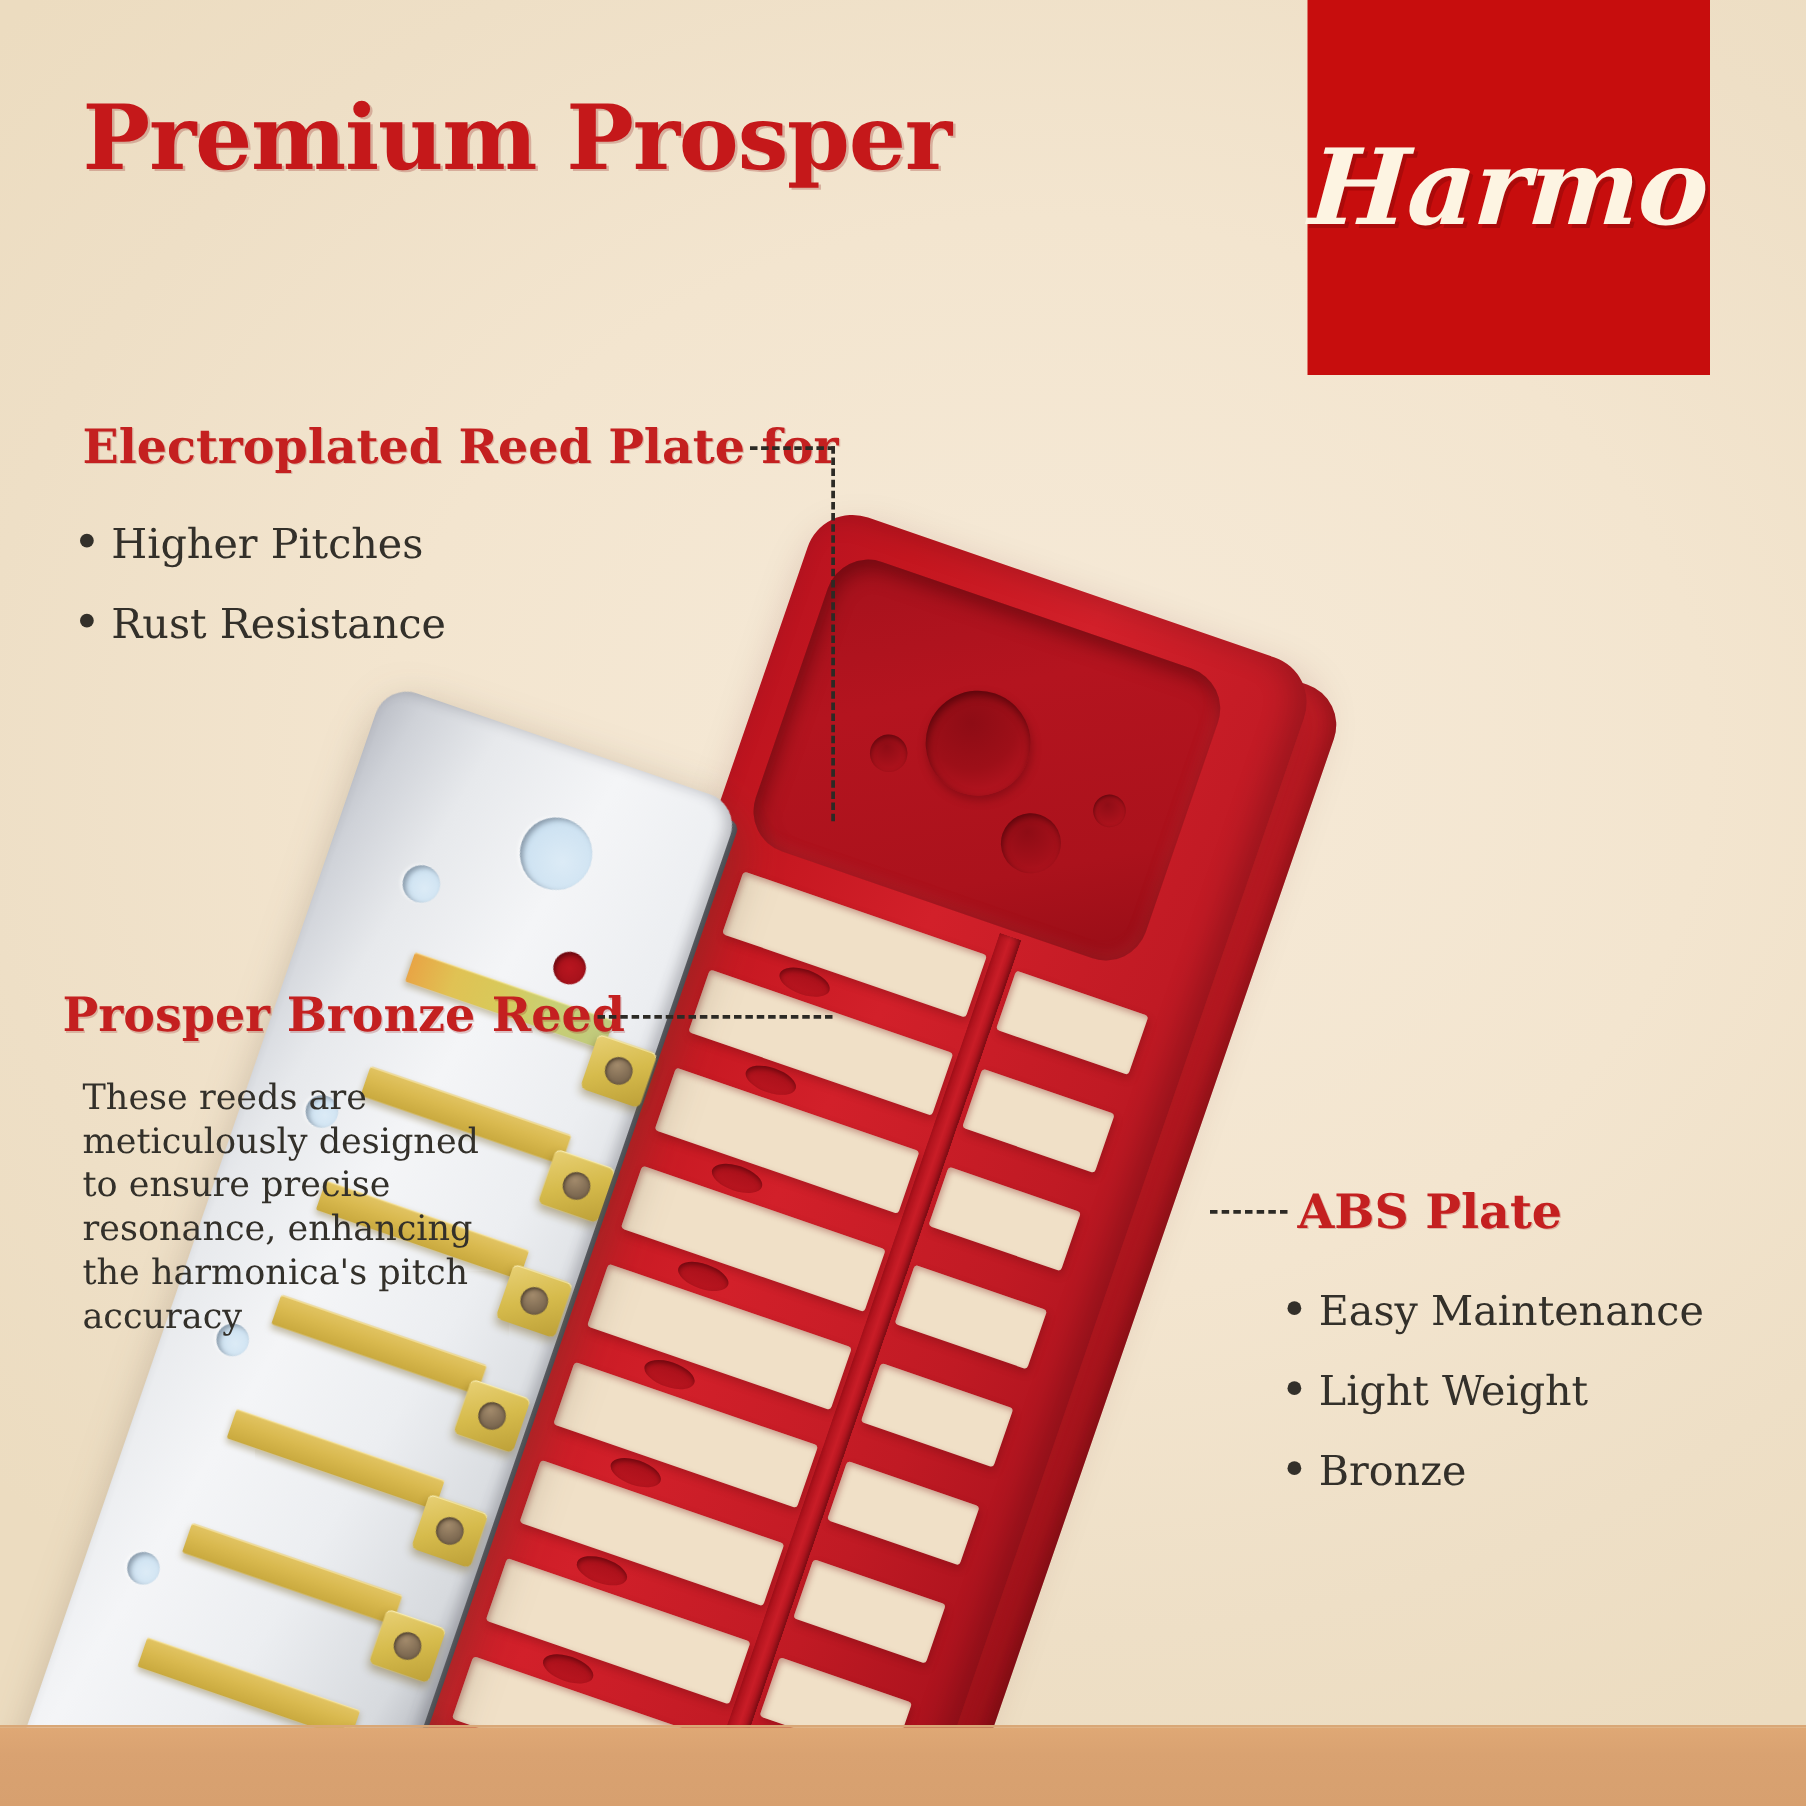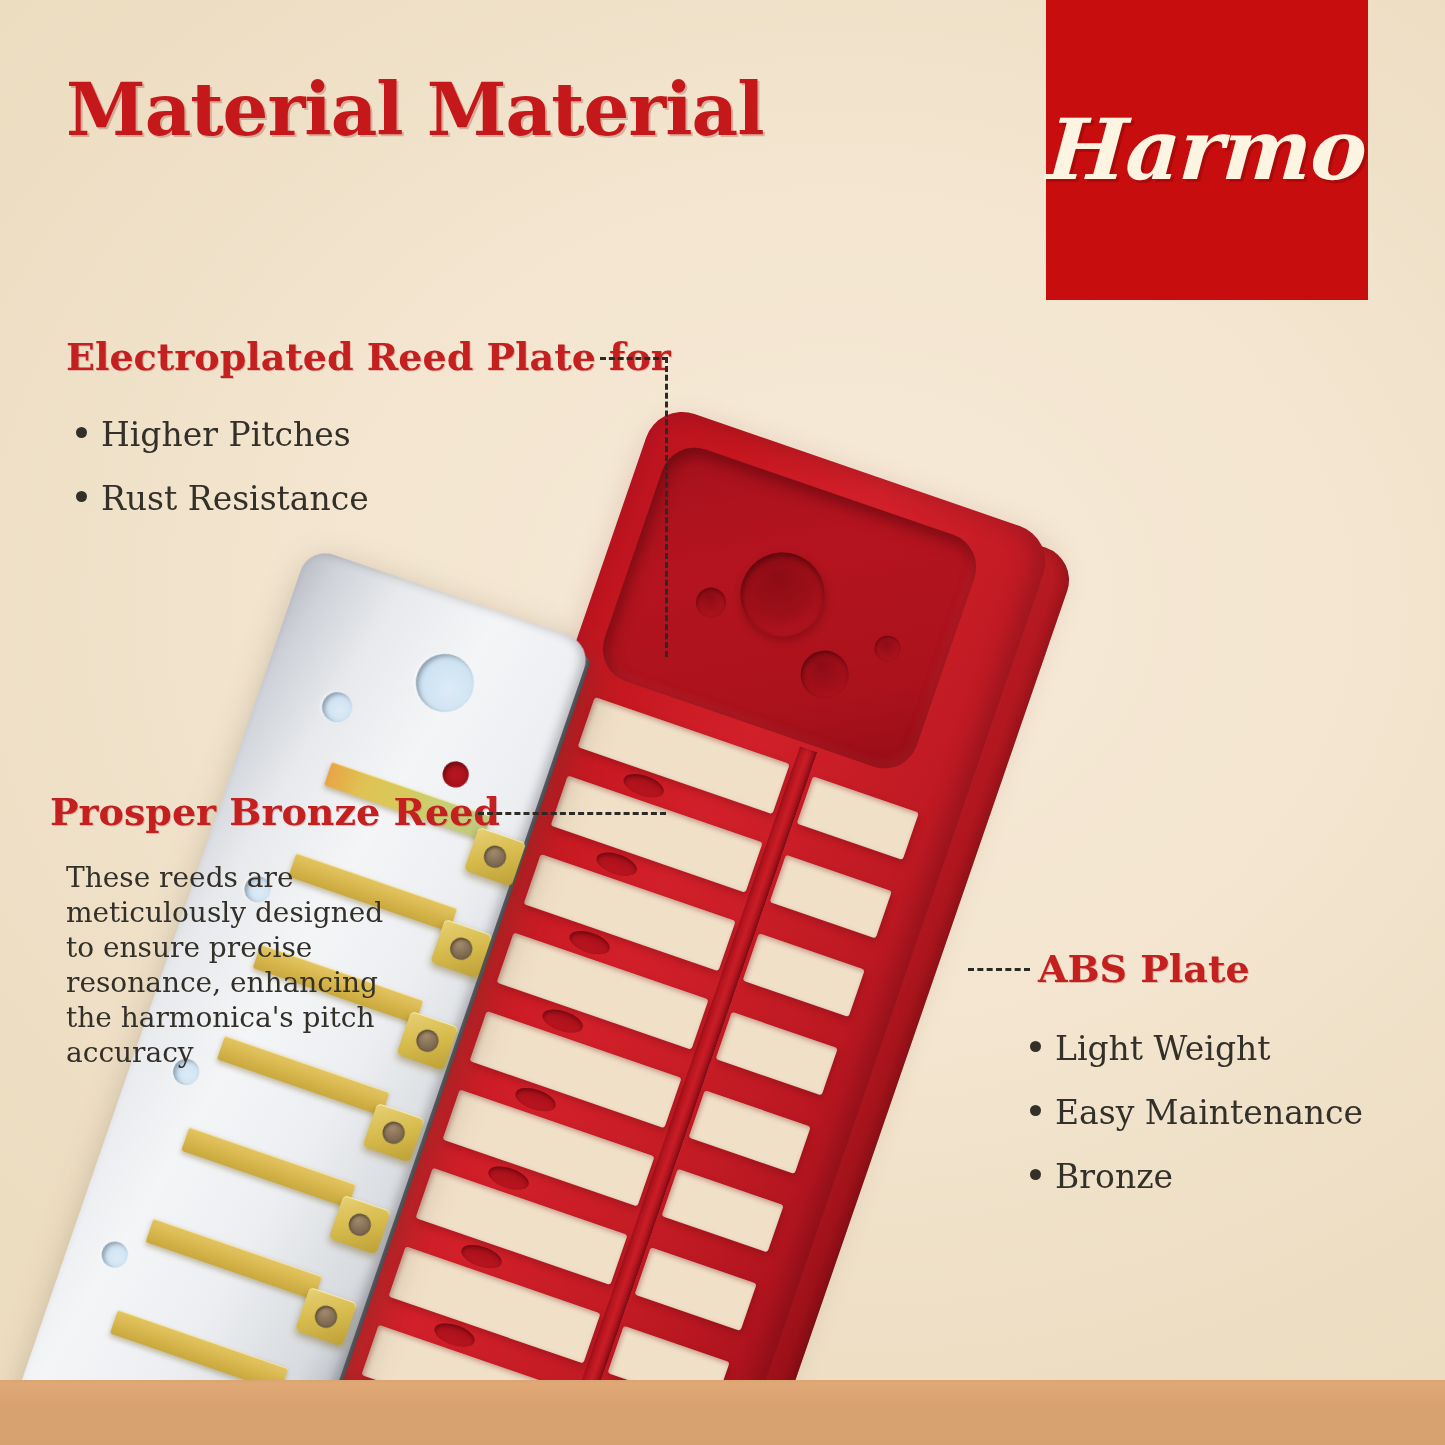--- a/index.html
+++ b/index.html
@@ -280,29 +280,29 @@
           <div class="reed" style="left: 68px; top: 784px; width: 180px;"></div>
           <div class="rivet" style="left: 240px; top: 798px;">
             <i></i>
           </div>
           <div class="reed" style="left: 64px; top: 882px; width: 182px;"></div>
           <div class="hole blue" style="left: 26px; top: 916px; width: 26px; height: 26px;"></div>
         </div>
     </div>
   </div>
 
-  <div class="page-title">Material Material</div>
+  <div class="page-title">Premium Prosper</div>
 
   <div class="logo-box">
     <span class="logo-word">Harmo</span>
   </div>
 
   <div class="section-head" style="left:66px;top:338px;">Electroplated Reed Plate for</div>
 
-  <div class="bullets" style="left:76px;top:418px;text-align:center;">
+  <div class="bullets" style="left:64px;top:418px;text-align:center;">
     <div class="bullet">
       <span class="dot"></span>
       <span>Higher Pitches</span>
     </div>
     <div class="bullet">
       <span class="dot"></span>
       <span>Rust Resistance</span>
     </div>
   </div>
 
@@ -315,25 +315,25 @@
 
   <div class="body-par" style="left:66px;top:860px;">These reeds are meticulously designed to ensure precise resonance, enhancing the harmonica's pitch accuracy</div>
 
   <div class="lead h" style="left:968px;top:968px;width:62px;"></div>
 
   <div class="section-head" style="left:1038px;top:950px;">ABS Plate</div>
 
   <div class="bullets" style="left:1030px;top:1032px;">
     <div class="bullet">
       <span class="dot"></span>
+      <span>Easy Maintenance</span>
+    </div>
+    <div class="bullet">
+      <span class="dot"></span>
       <span>Light Weight</span>
-    </div>
-    <div class="bullet">
-      <span class="dot"></span>
-      <span>Easy Maintenance</span>
     </div>
     <div class="bullet">
       <span class="dot"></span>
       <span>Bronze</span>
     </div>
   </div>
 
   <div class="floor"></div>
 </div>
 

